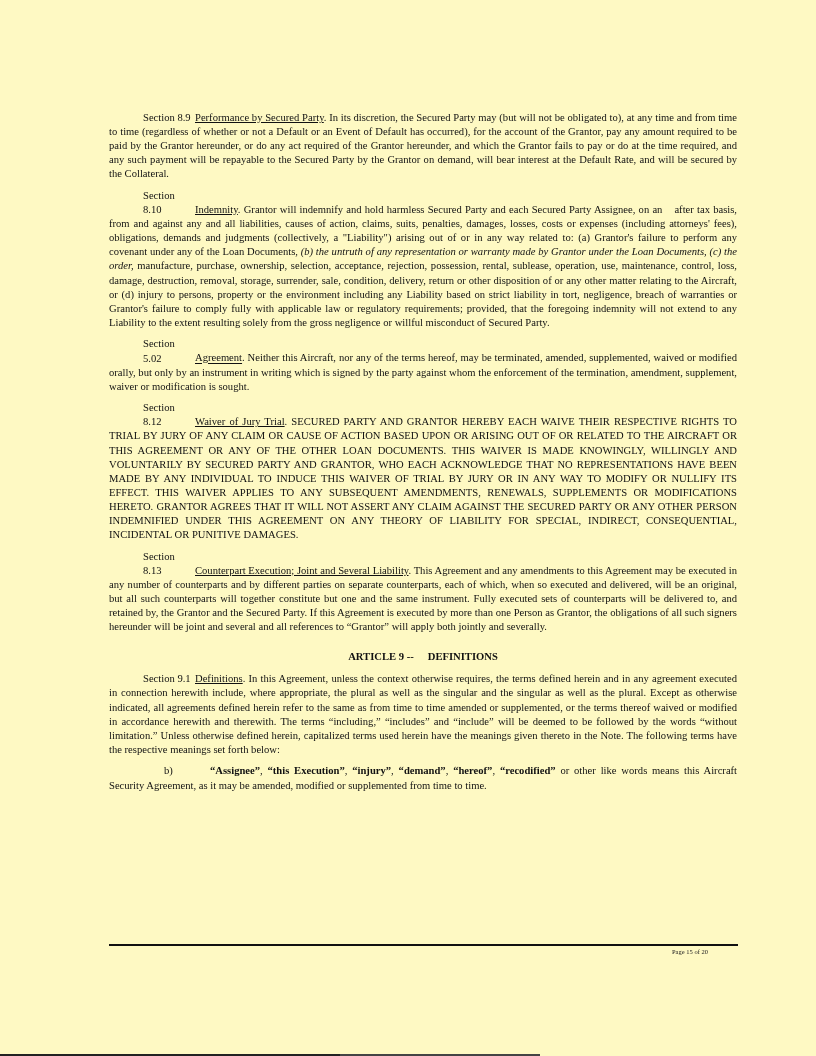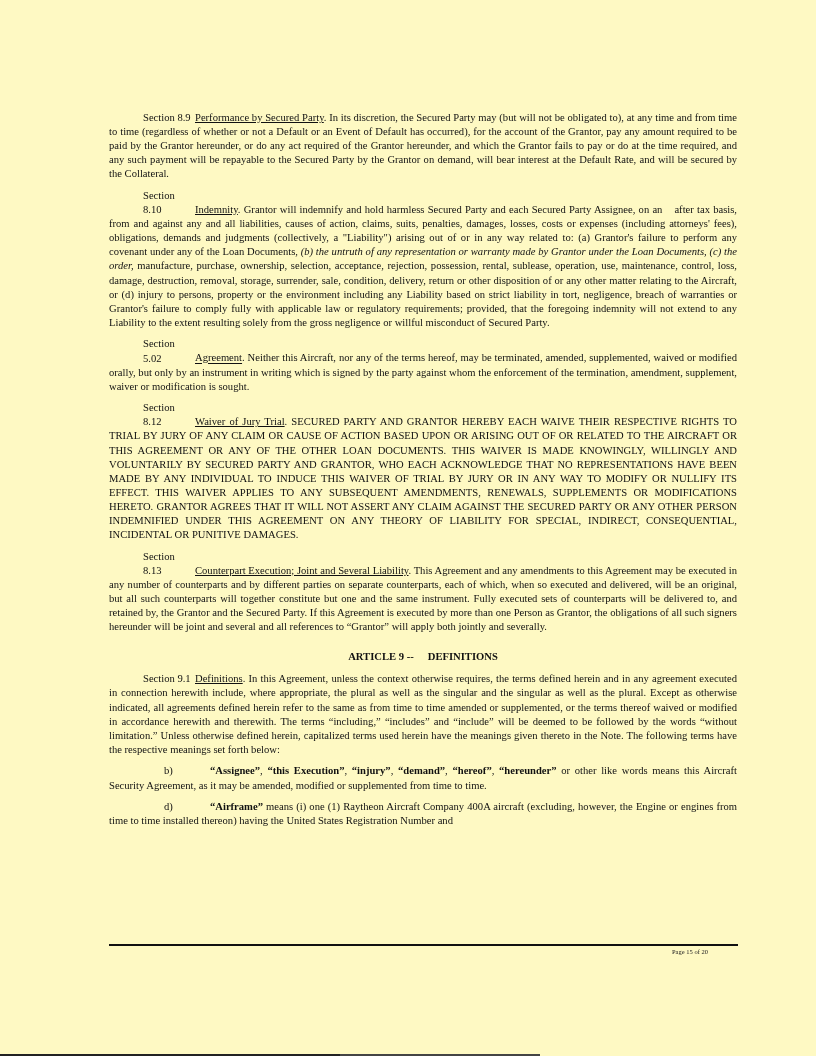--- a/index.html
+++ b/index.html
@@ -63,26 +63,23 @@
     <p class="article">
       <span>ARTICLE 9 --</span><span class="sep"></span><span>DEFINITIONS</span>
     </p>
 
     <p>
       <span class="sec-num">Section 9.1</span><span class="heading">Definitions</span><span>. In this Agreement, unless the context otherwise requires, the terms defined herein and in any agreement executed in connection herewith include, where appropriate, the plural as well as the singular and the singular as well as the plural. Except as otherwise indicated, all agreements defined herein refer to the same as from time to time amended or supplemented, or the terms thereof waived or modified in accordance herewith and therewith. The terms “including,” “includes” and “include” will be deemed to be followed by the words “without limitation.” Unless otherwise defined herein, capitalized terms used herein have the meanings given thereto in the Note. The following terms have the respective meanings set forth below:</span>
     </p>
 
 
     <p class="def-p">
-      <span class="lead">b)</span><b>“Assignee”</b>, <b>“this Execution”</b>, <b>“injury”</b>, <b>“demand”</b>, <b>“hereof”</b>, <b>“hereunder”</b><span> or other like words means this Aircraft Security Agreement, as it may be amended, modified or supplemented from time to time.</span>
+      <span class="lead">b)</span><b>“Assignee”</b>, <b>“this Execution”</b>, <b>“injury”</b>, <b>“demand”</b>, <b>“hereof”</b>, <b>“recodified”</b><span> or other like words means this Aircraft Security Agreement, as it may be amended, modified or supplemented from time to time.</span>
     </p>
 
 
-    <p class="def-p">
-      <span class="lead">d)</span><b>“Airframe”</b><span> means (i) one (1) Raytheon Aircraft Company 400A aircraft (excluding, however, the Engine or engines from time to time installed thereon) having the United States Registration Number and</span>
-    </p>
   </div>
 
   <div class="footer-rule"></div>
   <div class="footer-page">Page 15 of 20</div>
   <div class="bottom-bar"></div>
   <div class="bottom-bar2"></div>
 </div>
 
 </body></html>

